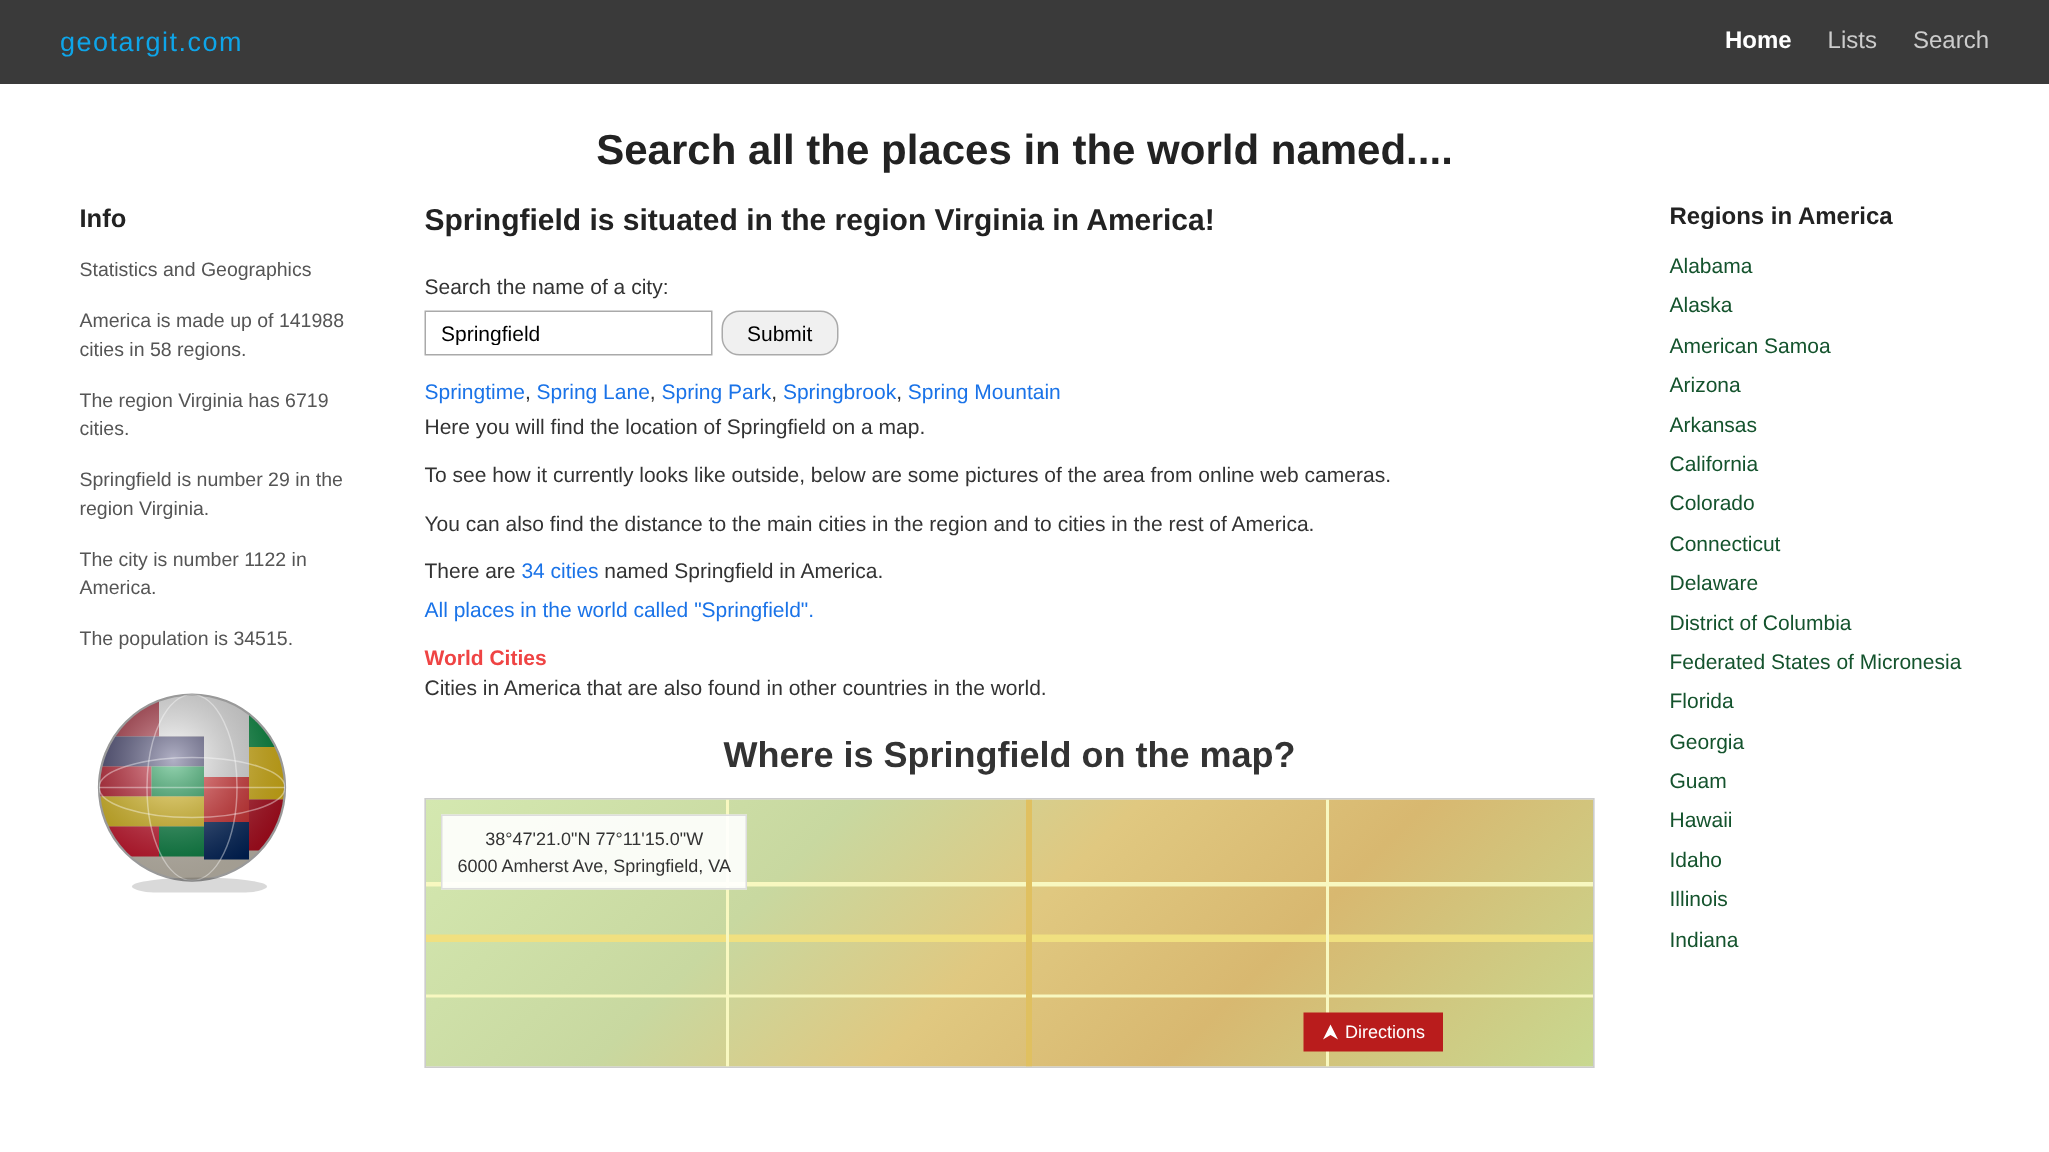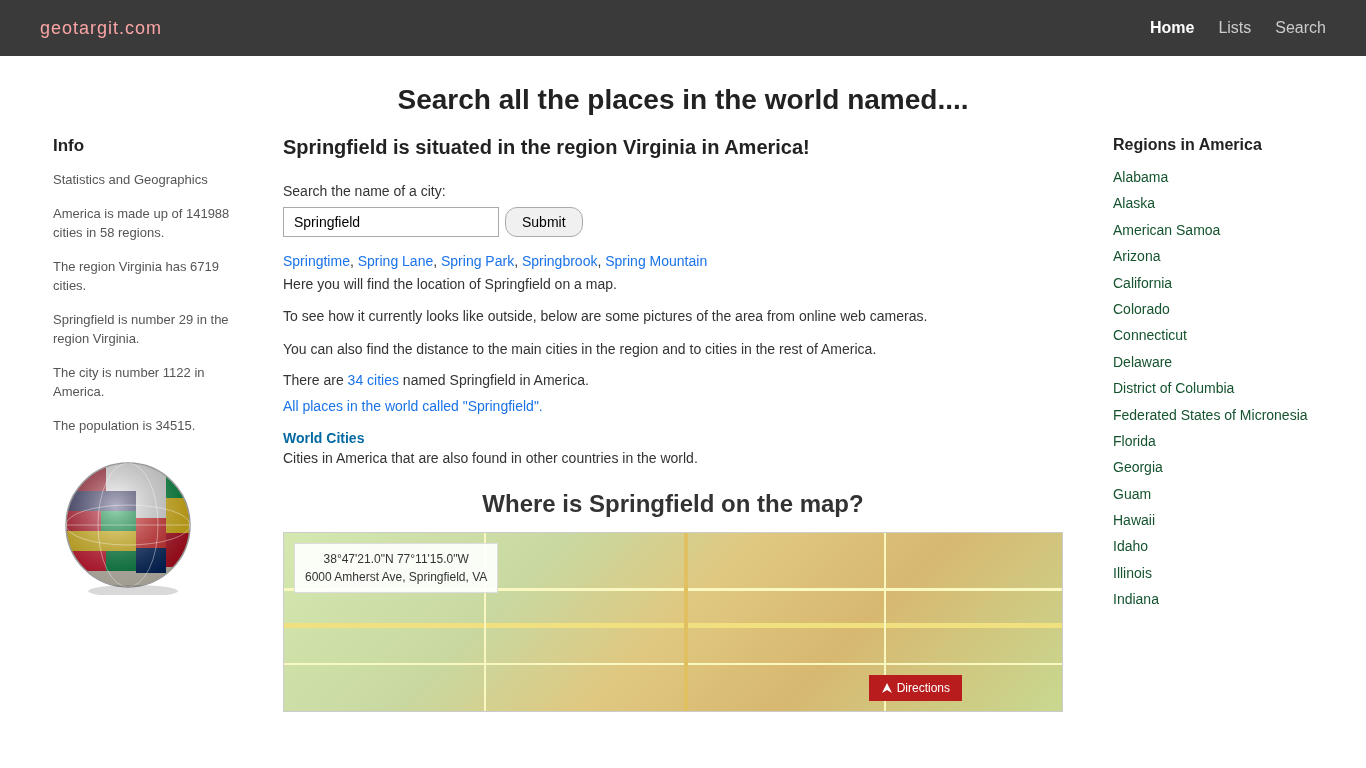--- a/index.html
+++ b/index.html
@@ -10,21 +10,21 @@
       background: #3a3a3a;
       color: #fff;
       display: flex;
       align-items: center;
       justify-content: space-between;
       padding: 0 40px;
       height: 56px;
     }
     .header-logo {
       font-size: 18px;
-      color: #fca5a5;
+      color: #0ea5e9;
       letter-spacing: 1px;
     }
     nav {
       display: flex;
       gap: 24px;
       align-items: center;
     }
     .nav-item {
       color: #ccc;
       text-decoration: none;
@@ -99,21 +99,21 @@
     }
     .search-row {
       display: flex;
       gap: 6px;
       margin-bottom: 16px;
     }
     .search-input {
       border: 1px solid #aaa;
       padding: 6px 10px;
       font-size: 14px;
-      width: 216px;
+      width: 192px;
       outline: none;
     }
     .submit-btn {
       border: 1px solid #aaa;
       background: #f0f0f0;
       padding: 6px 16px;
       font-size: 14px;
       cursor: pointer;
       border-radius: 12px;
     }
@@ -144,21 +144,21 @@
       color: #1a73e8;
       text-decoration: none;
     }
 
     .world-cities-section {
       margin-top: 10px;
     }
     .world-cities-section h3 {
       font-size: 14px;
       font-weight: bold;
-      color: #0369a1;
+      color: #ef4444;
       margin-bottom: 4px;
     }
     .world-cities-section p {
       font-size: 14px;
       color: #333;
     }
 
     .map-section {
       margin-top: 24px;
       text-align: center;
@@ -364,20 +364,21 @@
     </div>
   </main>
 
   <aside class="sidebar-right">
     <h3>Regions in America</h3>
     <ul class="region-list">
       <li><a href="#">Alabama</a></li>
       <li><a href="#">Alaska</a></li>
       <li><a href="#">American Samoa</a></li>
       <li><a href="#">Arizona</a></li>
+      <li><a href="#">Arkansas</a></li>
       <li><a href="#">California</a></li>
       <li><a href="#">Colorado</a></li>
       <li><a href="#">Connecticut</a></li>
       <li><a href="#">Delaware</a></li>
       <li><a href="#">District of Columbia</a></li>
       <li><a href="#">Federated States of Micronesia</a></li>
       <li><a href="#">Florida</a></li>
       <li><a href="#">Georgia</a></li>
       <li><a href="#">Guam</a></li>
       <li><a href="#">Hawaii</a></li>

